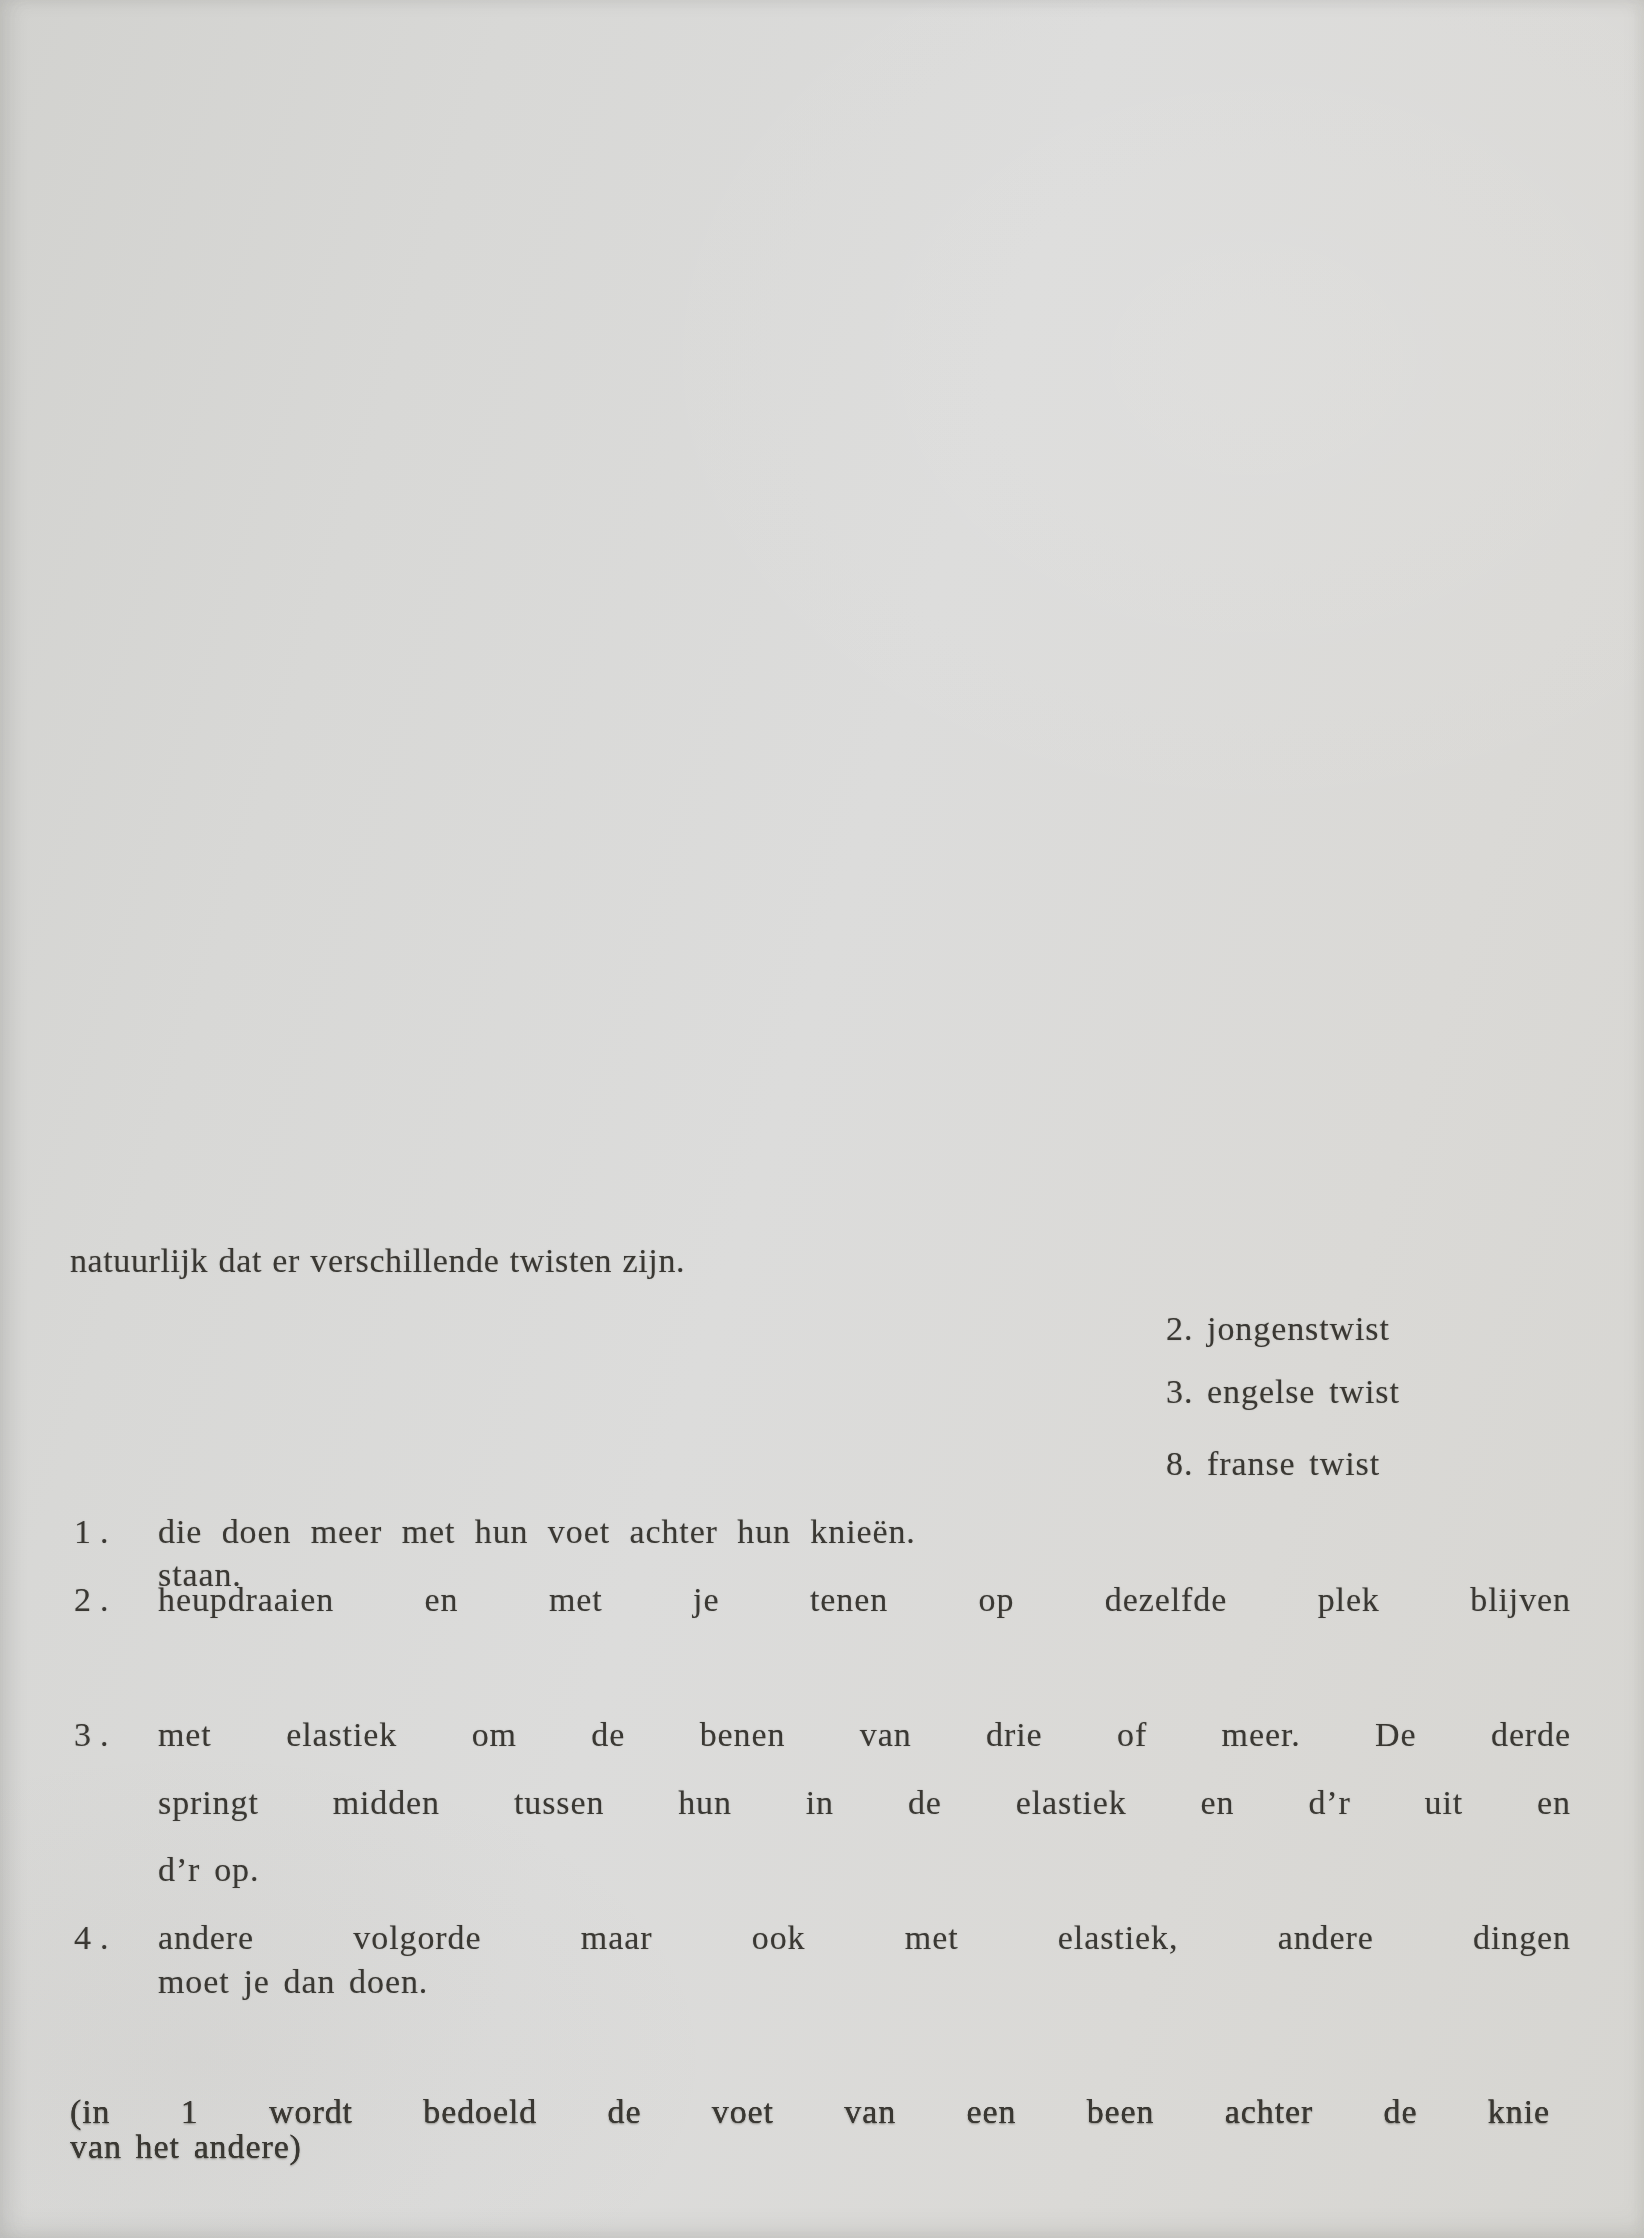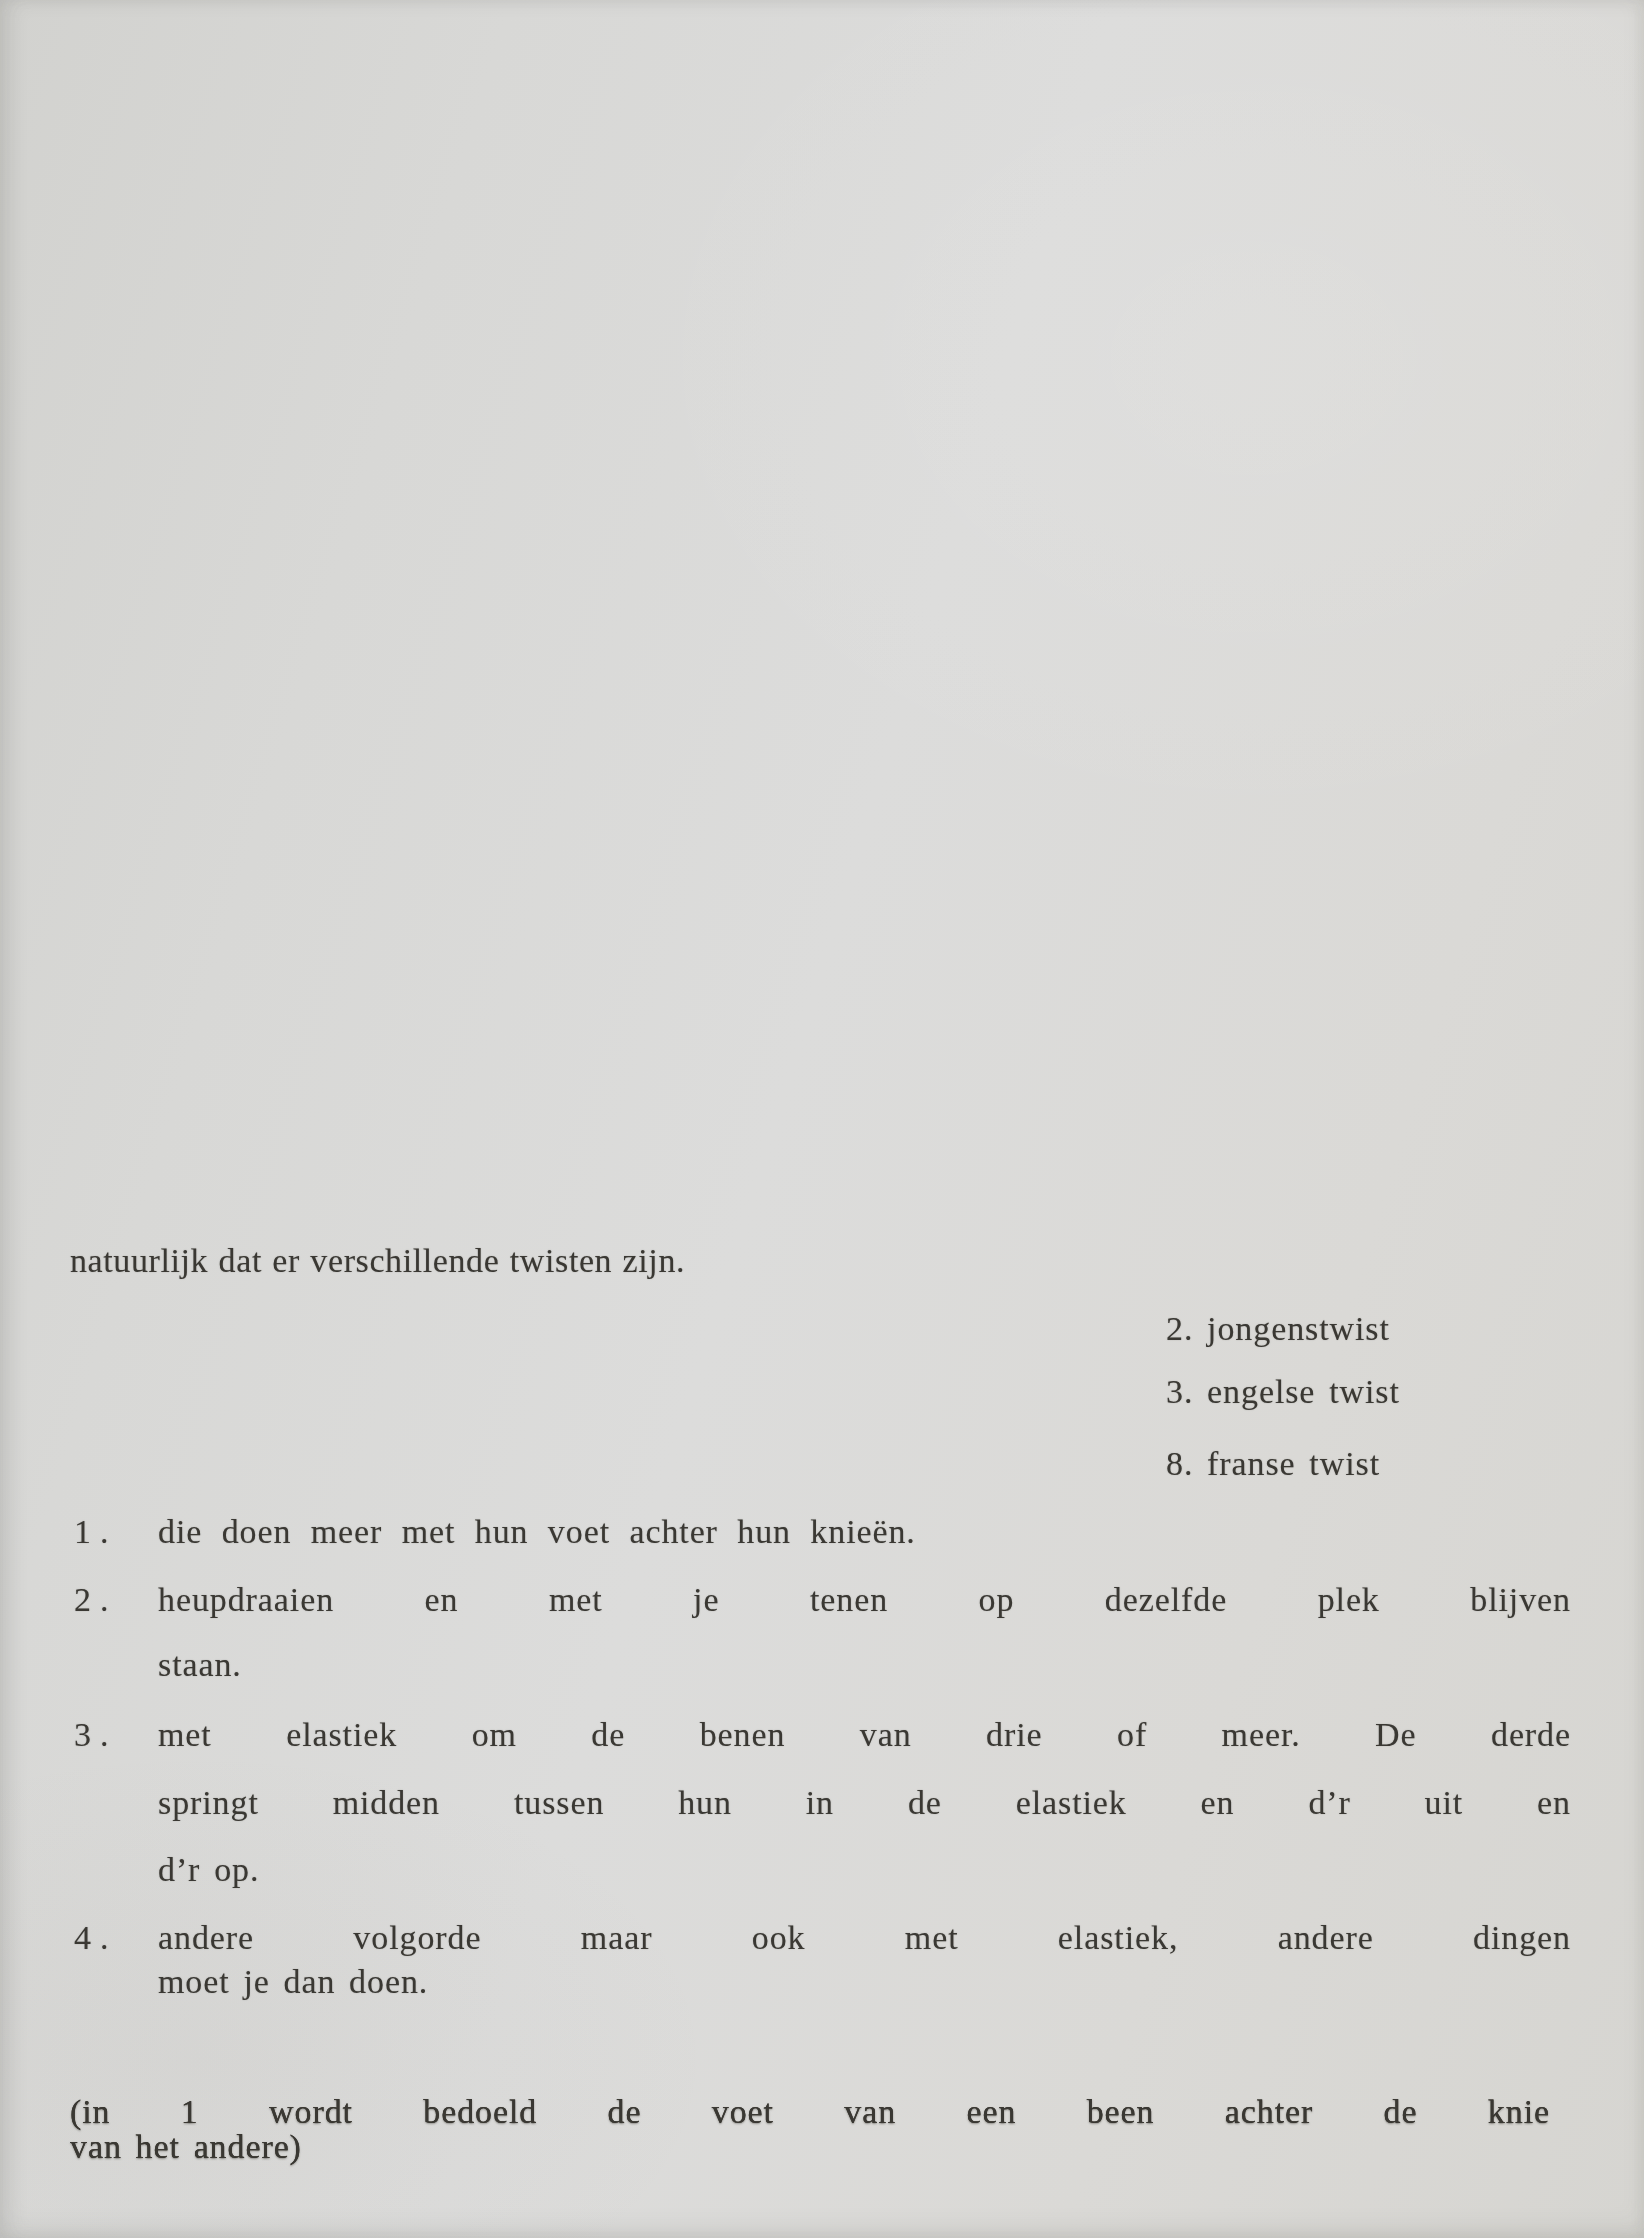--- a/index.html
+++ b/index.html
@@ -79,21 +79,21 @@
   <div class="tl" style="left:1166px; top:1364px;">3. engelse twist</div>
   <div class="tl" style="left:1166px; top:1436px;">8. franse twist</div>
 
   <div class="tl loose" style="left:158px; top:1504px;">
     <span class="num">1.</span><span>die doen meer met hun voet achter hun knieën.</span>
   </div>
 
   <div class="tl jf" style="left:158px; top:1572px;">
     <span class="num">2.</span><span>heupdraaien en met je tenen op dezelfde plek blijven</span>
   </div>
-  <div class="tl" style="left:158px; top:1637px;">staan.</div>
+  <div class="tl" style="left:158px; top:1547px;">staan.</div>
 
   <div class="tl jf" style="left:158px; top:1707px;">
     <span class="num">3.</span><span>met elastiek om de benen van drie of meer. De derde</span>
   </div>
   <div class="tl jf" style="left:158px; top:1775px;">springt midden tussen hun in de elastiek en d’r uit en</div>
   <div class="tl" style="left:158px; top:1842px;">d’r op.</div>
 
   <div class="tl jf" style="left:158px; top:1910px;">
     <span class="num">4.</span><span>andere volgorde maar ook met elastiek, andere dingen</span>
   </div>

